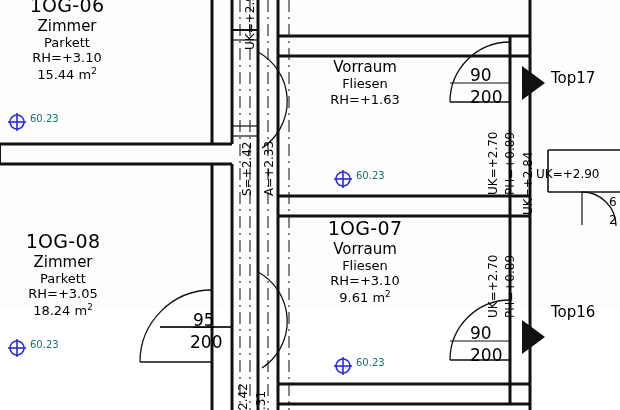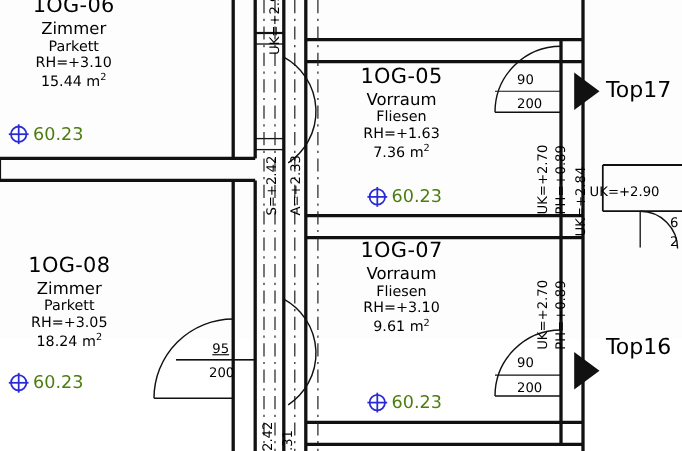--- a/index.html
+++ b/index.html
@@ -48,33 +48,33 @@
   }
   .room-block {
     position: absolute;
     text-align: center;
     color: #000;
   }
   .room-block div {
     line-height: 1.2;
   }
   .level-txt {
-    font-size: 16px;
-    color: #4d7c0f;
+    font-size: 10px;
+    color: #0f766e;
   }
   .dim-txt {
-    font-size: 12px;
+    font-size: 17px;
     color: #000;
   }
   .small-txt {
     font-size: 12px;
     color: #000;
   }
   .top-txt {
-    font-size: 20px;
+    font-size: 15px;
     color: #000;
   }
   .vert {
     transform-origin: 0 0;
   }
   sup {
     font-size: 0.68em;
     vertical-align: super;
   }
 </style>
@@ -206,25 +206,23 @@
   <div class="room-block" style="left:-12px; top:230px; width:150px;">
     <div class="room-id">1OG-08</div>
     <div class="room-use">Zimmer</div>
     <div class="room-fin">Parkett</div>
     <div class="room-rh">RH=+3.05</div>
     <div class="room-area"><span>18.24 m</span><sup>2</sup></div>
   </div>
   <div class="lbl level-txt" style="left:30px; top:339px;">60.23</div>
 
   <div class="room-block" style="left:285px; top:58px; width:160px;">
-    <div class="room-id">1OG-05</div>
     <div class="room-use">Vorraum</div>
     <div class="room-fin">Fliesen</div>
     <div class="room-rh">RH=+1.63</div>
-    <div class="room-area"><span>7.36 m</span><sup>2</sup></div>
   </div>
   <div class="lbl level-txt" style="left:356px; top:170px;">60.23</div>
 
   <div class="room-block" style="left:285px; top:217px; width:160px;">
     <div class="room-id">1OG-07</div>
     <div class="room-use">Vorraum</div>
     <div class="room-fin">Fliesen</div>
     <div class="room-rh">RH=+3.10</div>
     <div class="room-area"><span>9.61 m</span><sup>2</sup></div>
   </div>

